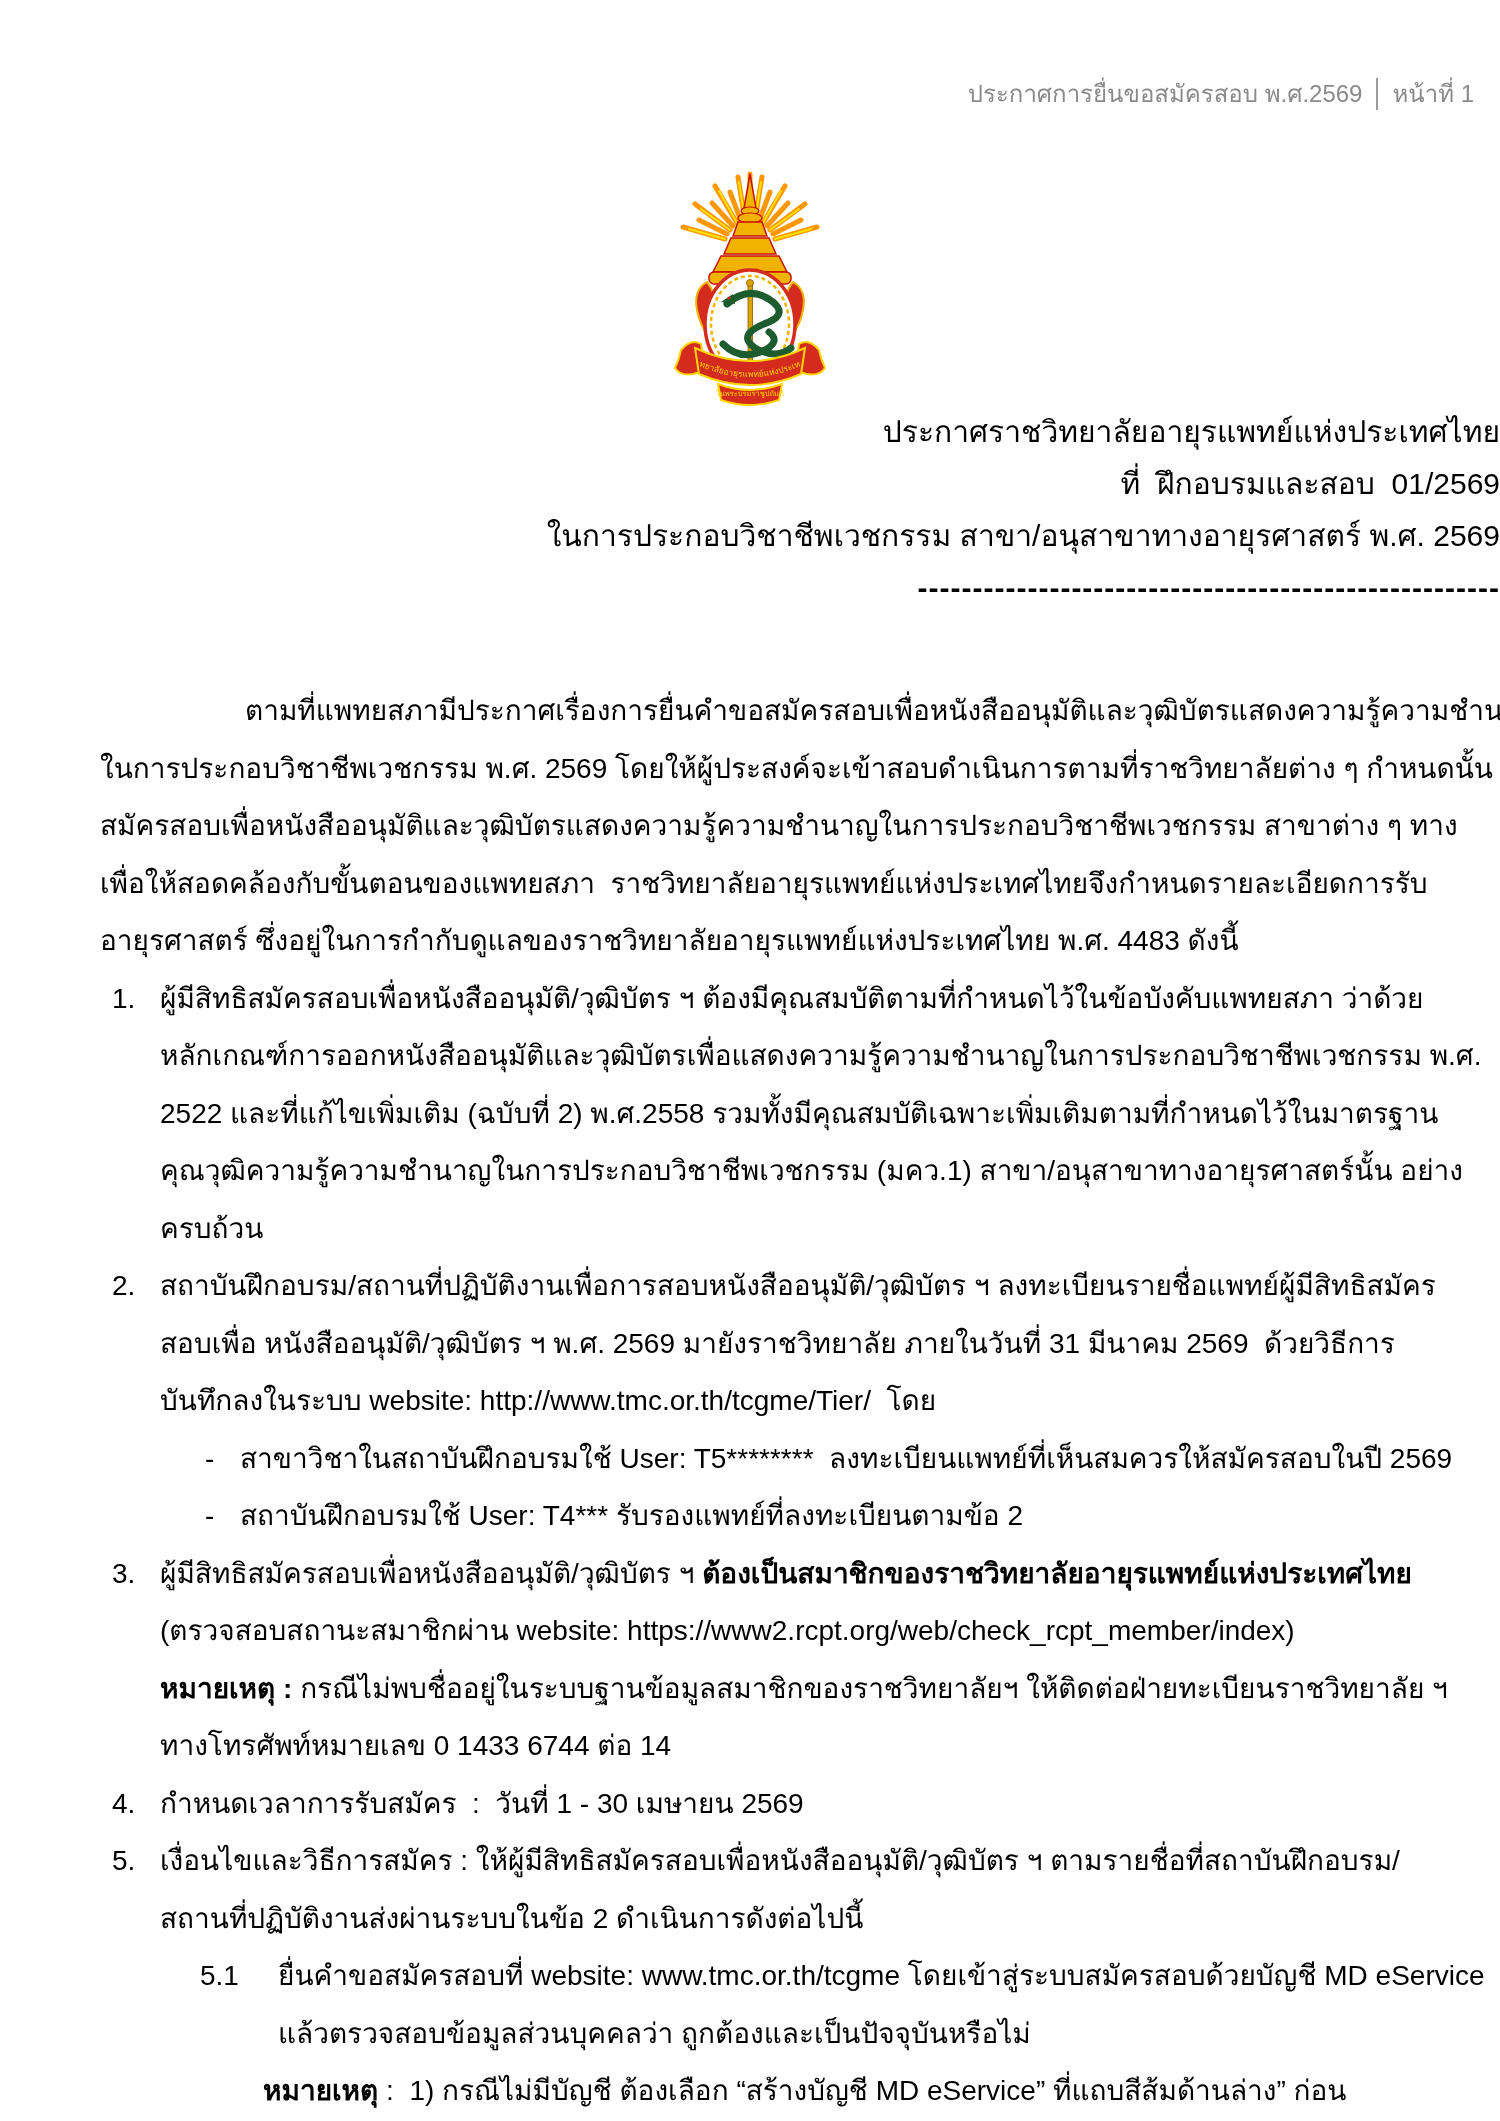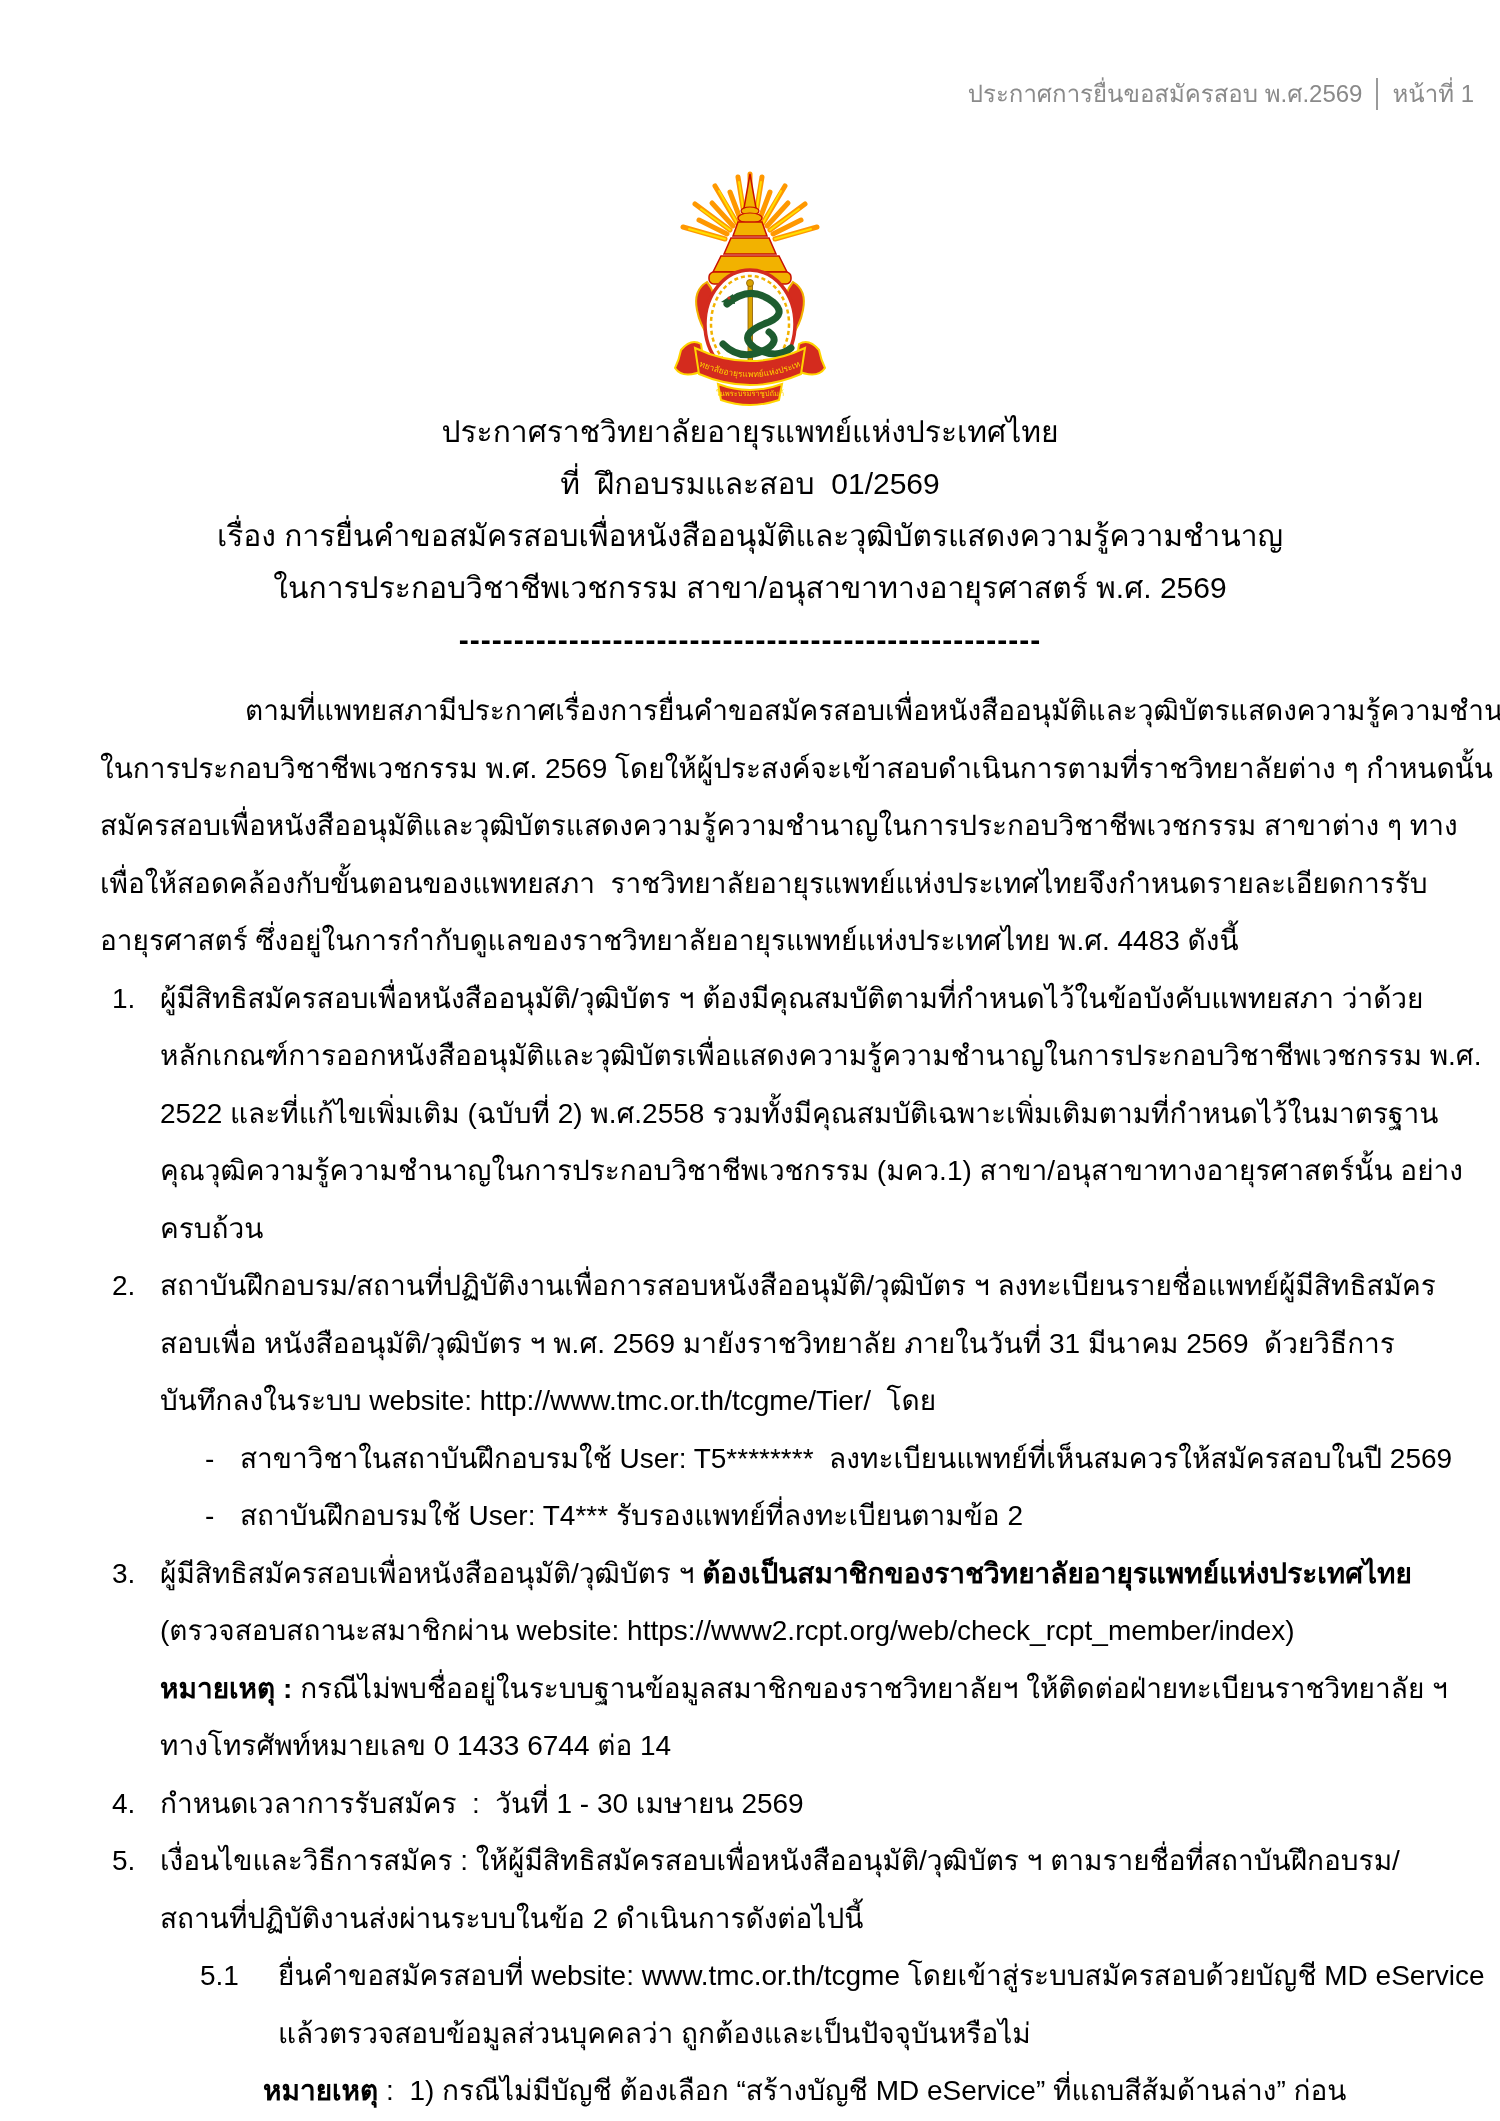--- a/index.html
+++ b/index.html
@@ -17,21 +17,21 @@
     position:absolute;top:26px;right:26px;
     display:flex;align-items:center;gap:14px;
     color:#8a8a8a;font-size:24px;white-space:pre;
   }
   .vbar{width:2px;height:32px;background:#9a9a9a;}
   
   .emblem{position:absolute;top:96px;left:50%;transform:translateX(-50%);}
   
   .title-block{
     position:absolute;top:358px;left:0;right:0;
-    text-align:center;font-size:30px;line-height:52px;color:#000;
+    text-align:right;font-size:30px;line-height:52px;color:#000;
   }
   .title-block div{white-space:pre;}
   .divider-line{letter-spacing:1px;font-weight:bold;}
   
   .doc-body{
     position:absolute;left:100px;top:634px;width:1330px;
     font-size:28px;line-height:57.5px;color:#000;
   }
   .ln{white-space:pre;position:relative;}
   .p-first{padding-left:145px;}
@@ -128,21 +128,20 @@
         </text>
         <path d="M63 240 q32 12 64 0 l-3 16 q-29 10 -58 0 z" fill="#D42B1E" stroke="#FFD400" stroke-width="2"></path>
         <text x="95" y="252" font-size="7.5" fill="#FFD400" text-anchor="middle">ในพระบรมราชูปถัมภ์</text>
       </g>
     </svg>
   </div>
 
   <div class="title-block">
     <div>ประกาศราชวิทยาลัยอายุรแพทย์แห่งประเทศไทย</div>
     <div>ที่  ฝึกอบรมและสอบ  01/2569</div>
-    <div>เรื่อง การยื่นคำขอสมัครสอบเพื่อหนังสืออนุมัติและวุฒิบัตรแสดงความรู้ความชำนาญ</div>
     <div>ในการประกอบวิชาชีพเวชกรรม สาขา/อนุสาขาทางอายุรศาสตร์ พ.ศ. 2569</div>
     <div class="divider-line">-----------------------------------------------------</div>
   </div>
 
   <div class="doc-body">
       <div class="ln p-first"><span>ตามที่แพทยสภามีประกาศเรื่องการยื่นคำขอสมัครสอบเพื่อหนังสืออนุมัติและวุฒิบัตรแสดงความรู้ความชำนาญ</span></div>
       <div class="ln"><span>ในการประกอบวิชาชีพเวชกรรม พ.ศ. 2569 โดยให้ผู้ประสงค์จะเข้าสอบดำเนินการตามที่ราชวิทยาลัยต่าง ๆ กำหนดนั้น</span></div>
       <div class="ln"><span>สมัครสอบเพื่อหนังสืออนุมัติและวุฒิบัตรแสดงความรู้ความชำนาญในการประกอบวิชาชีพเวชกรรม สาขาต่าง ๆ ทาง</span></div>
       <div class="ln"><span>เพื่อให้สอดคล้องกับขั้นตอนของแพทยสภา  ราชวิทยาลัยอายุรแพทย์แห่งประเทศไทยจึงกำหนดรายละเอียดการรับ</span></div>
       <div class="ln"><span>อายุรศาสตร์ ซึ่งอยู่ในการกำกับดูแลของราชวิทยาลัยอายุรแพทย์แห่งประเทศไทย พ.ศ. 4483 ดังนี้</span></div>

